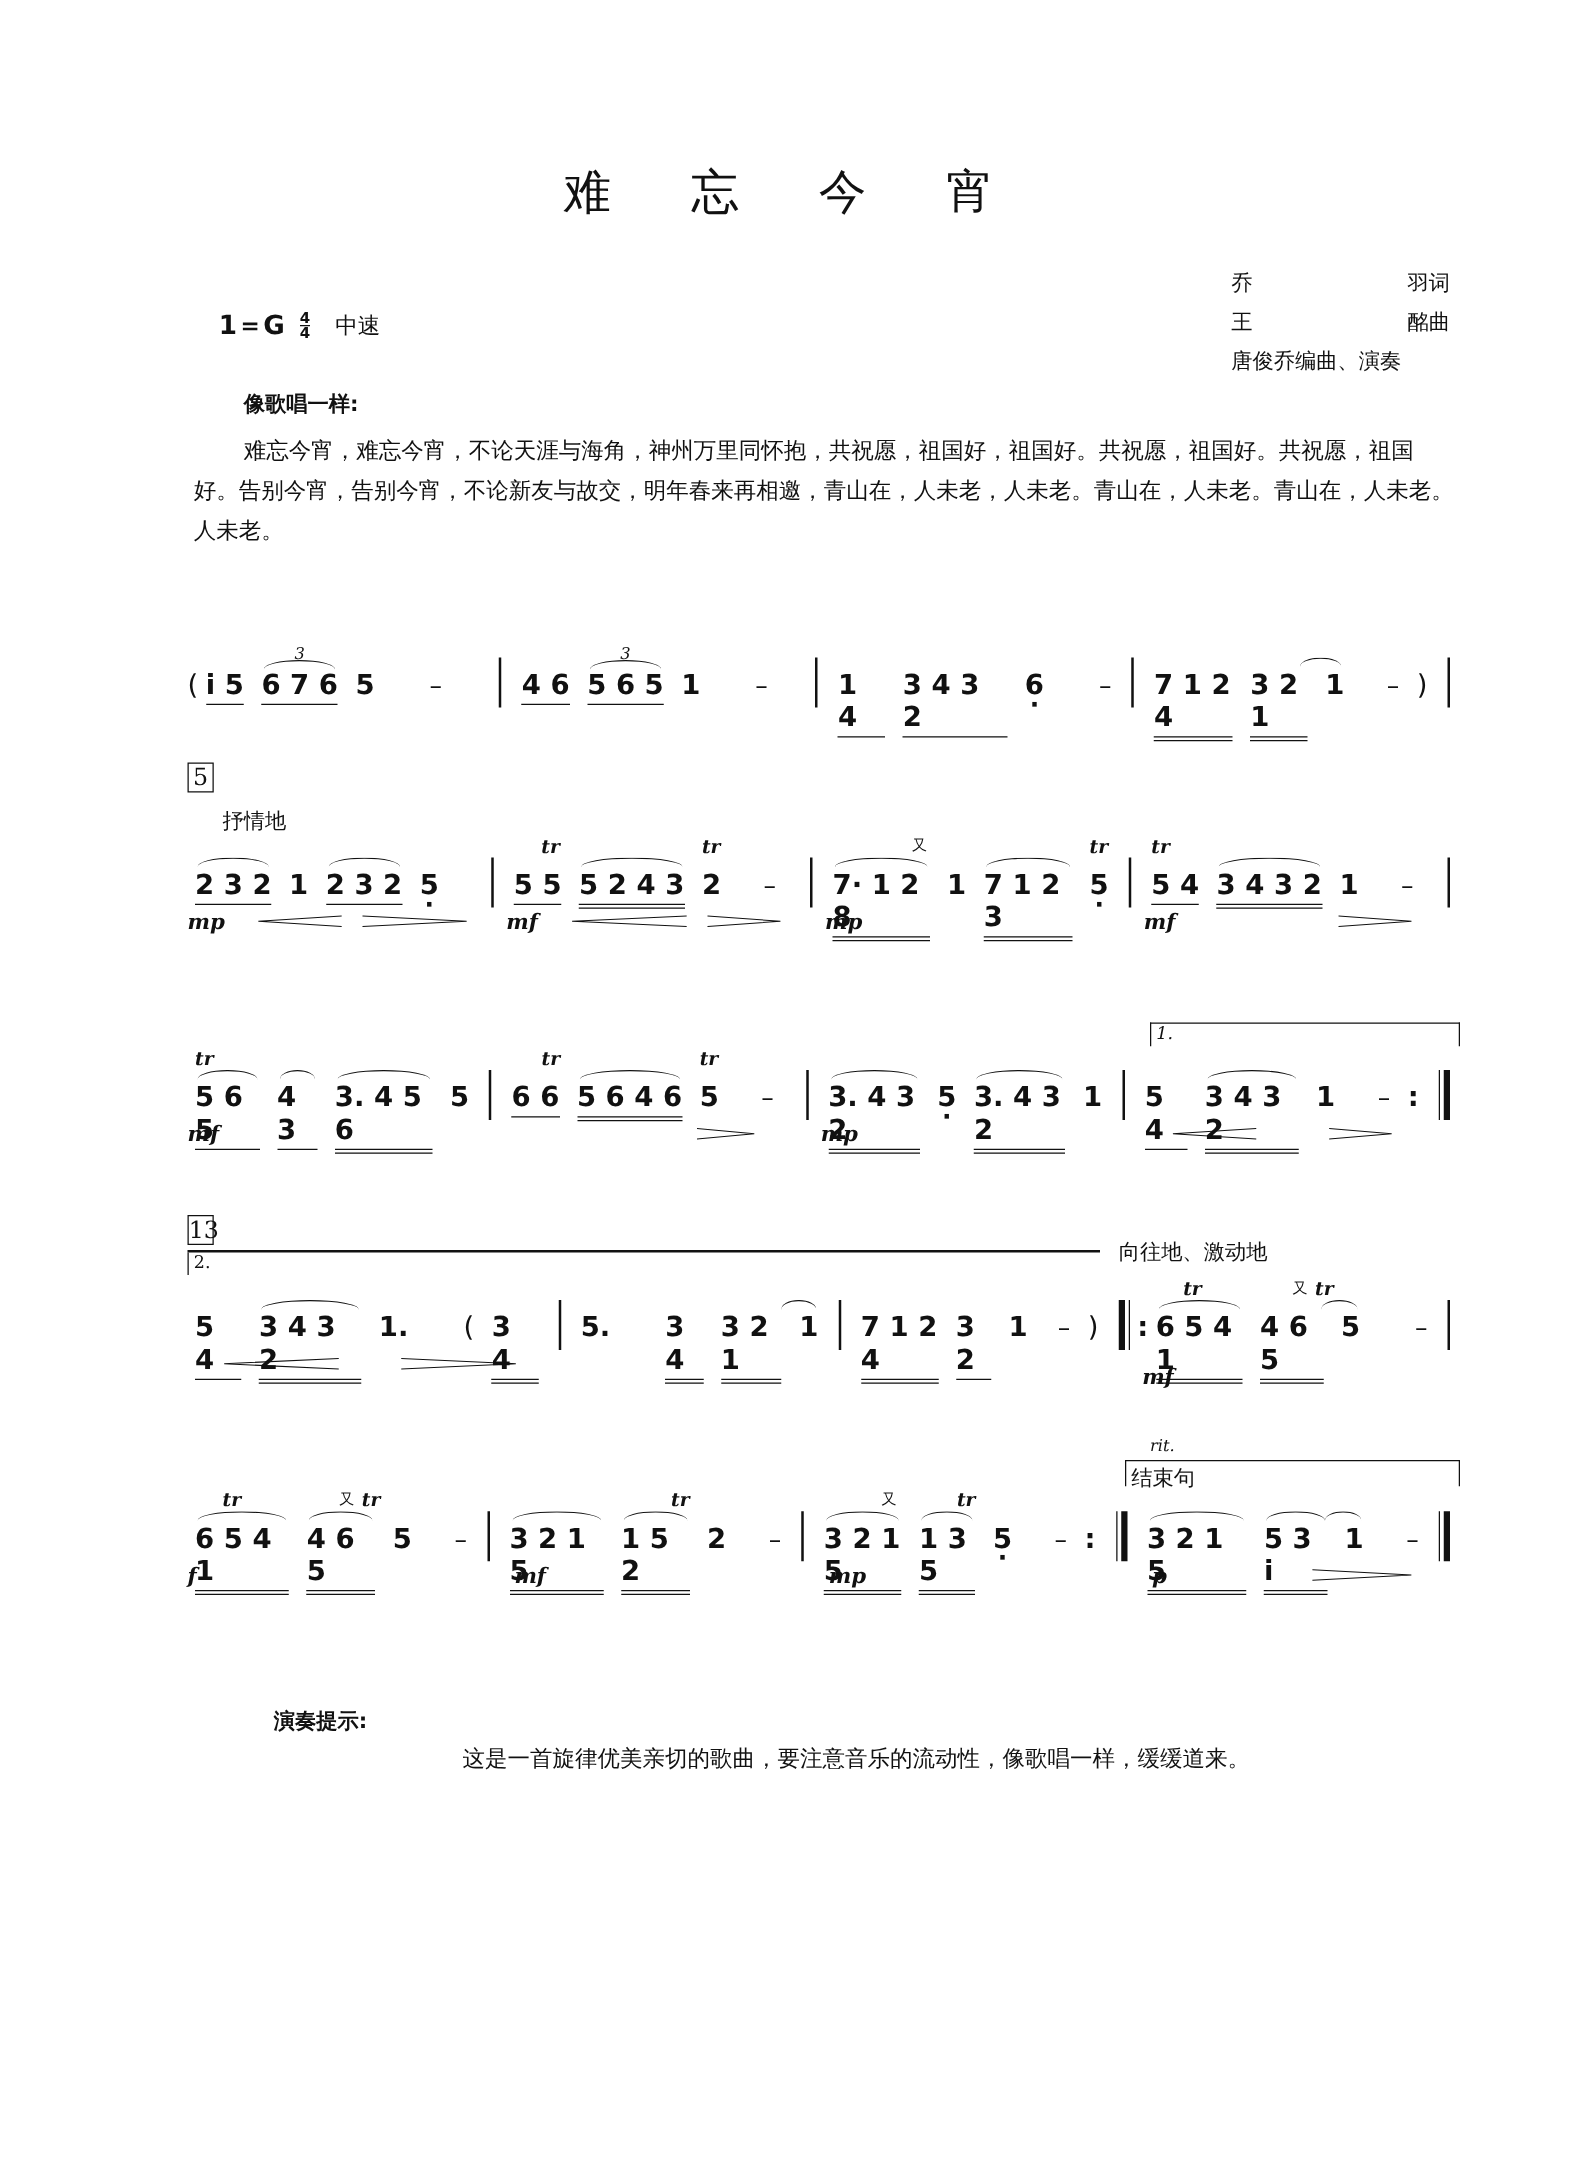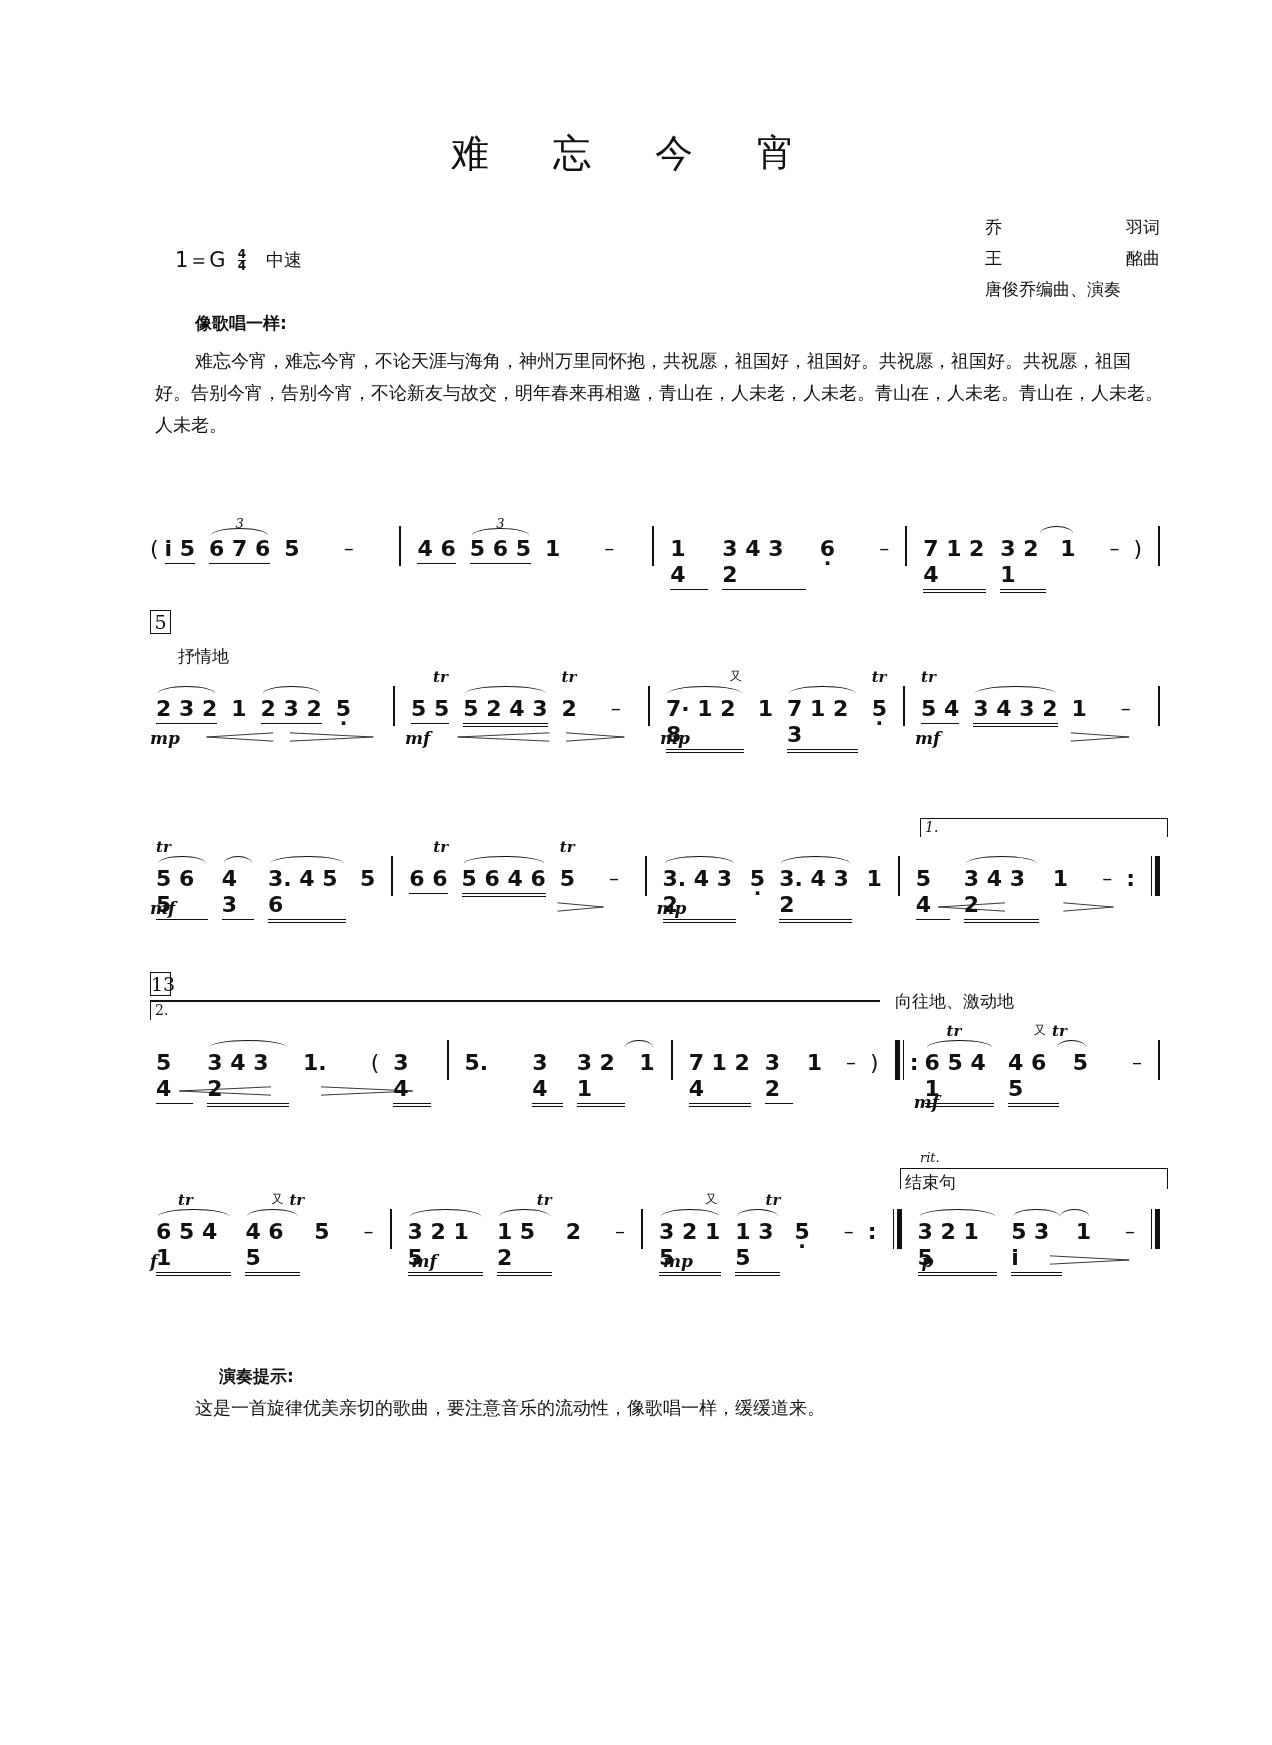--- a/index.html
+++ b/index.html
@@ -5,21 +5,21 @@
   html, body { margin: 0; padding: 0; background: #ffffff; }
   body { width: 1272px; height: 1745px; position: relative; overflow: hidden;
          font-family: "DejaVu Serif", "Liberation Serif", serif; color: #111; }
   .abs { position: absolute; }
   .title { left: 0; width: 1272px; top: 128px; text-align: center; font-size: 38px;
            letter-spacing: 26px; font-family: "DejaVu Serif", serif; font-weight: normal; }
   .credits { left: 985px; top: 212px; width: 175px; font-size: 17px; line-height: 31px; }
   .credit-row { display: flex; justify-content: space-between; }
   .key { left: 175px; top: 246px; font-size: 19px; font-family: "DejaVu Sans", sans-serif;
          display: flex; align-items: center; gap: 12px; }
-  .key .one { font-weight: normal; font-size: 21px; }
+  .key .one { font-weight: bold; font-size: 21px; }
   .frac { display: inline-flex; flex-direction: column; align-items: center; font-weight: bold;
           font-size: 12px; line-height: 11px; border: none; }
   .frac span:first-child { border-bottom: 1px solid #111; }
   .section-heading { font-family: "DejaVu Sans", sans-serif; font-weight: bold; font-size: 17px; }
   .lyrics { left: 155px; top: 345px; width: 1010px; font-size: 18px; line-height: 32px;
             text-indent: 40px; font-family: "DejaVu Sans", sans-serif; }
   .hint { left: 195px; top: 1362px; width: 980px; font-size: 18px; line-height: 32px;
           font-family: "DejaVu Sans", sans-serif; }
 
   
@@ -455,13 +455,13 @@
         </svg>
     </div>
     <div class="bar final">
         <i style="border-left:1.5px solid #111;"></i>
         <i style="border-left:5px solid #111;"></i>
       </div>
   </div>
 </div>
 
 <div class="abs section-heading" style="left:195px;top:1365px;margin-left:24px;">演奏提示:</div>
-<div class="abs hint" style="top:1392px;">这是一首旋律优美亲切的歌曲，要注意音乐的流动性，像歌唱一样，缓缓道来。</div>
+<div class="abs hint" style="top:1392px;text-align:center;">这是一首旋律优美亲切的歌曲，要注意音乐的流动性，像歌唱一样，缓缓道来。</div>
 
 </body></html>

